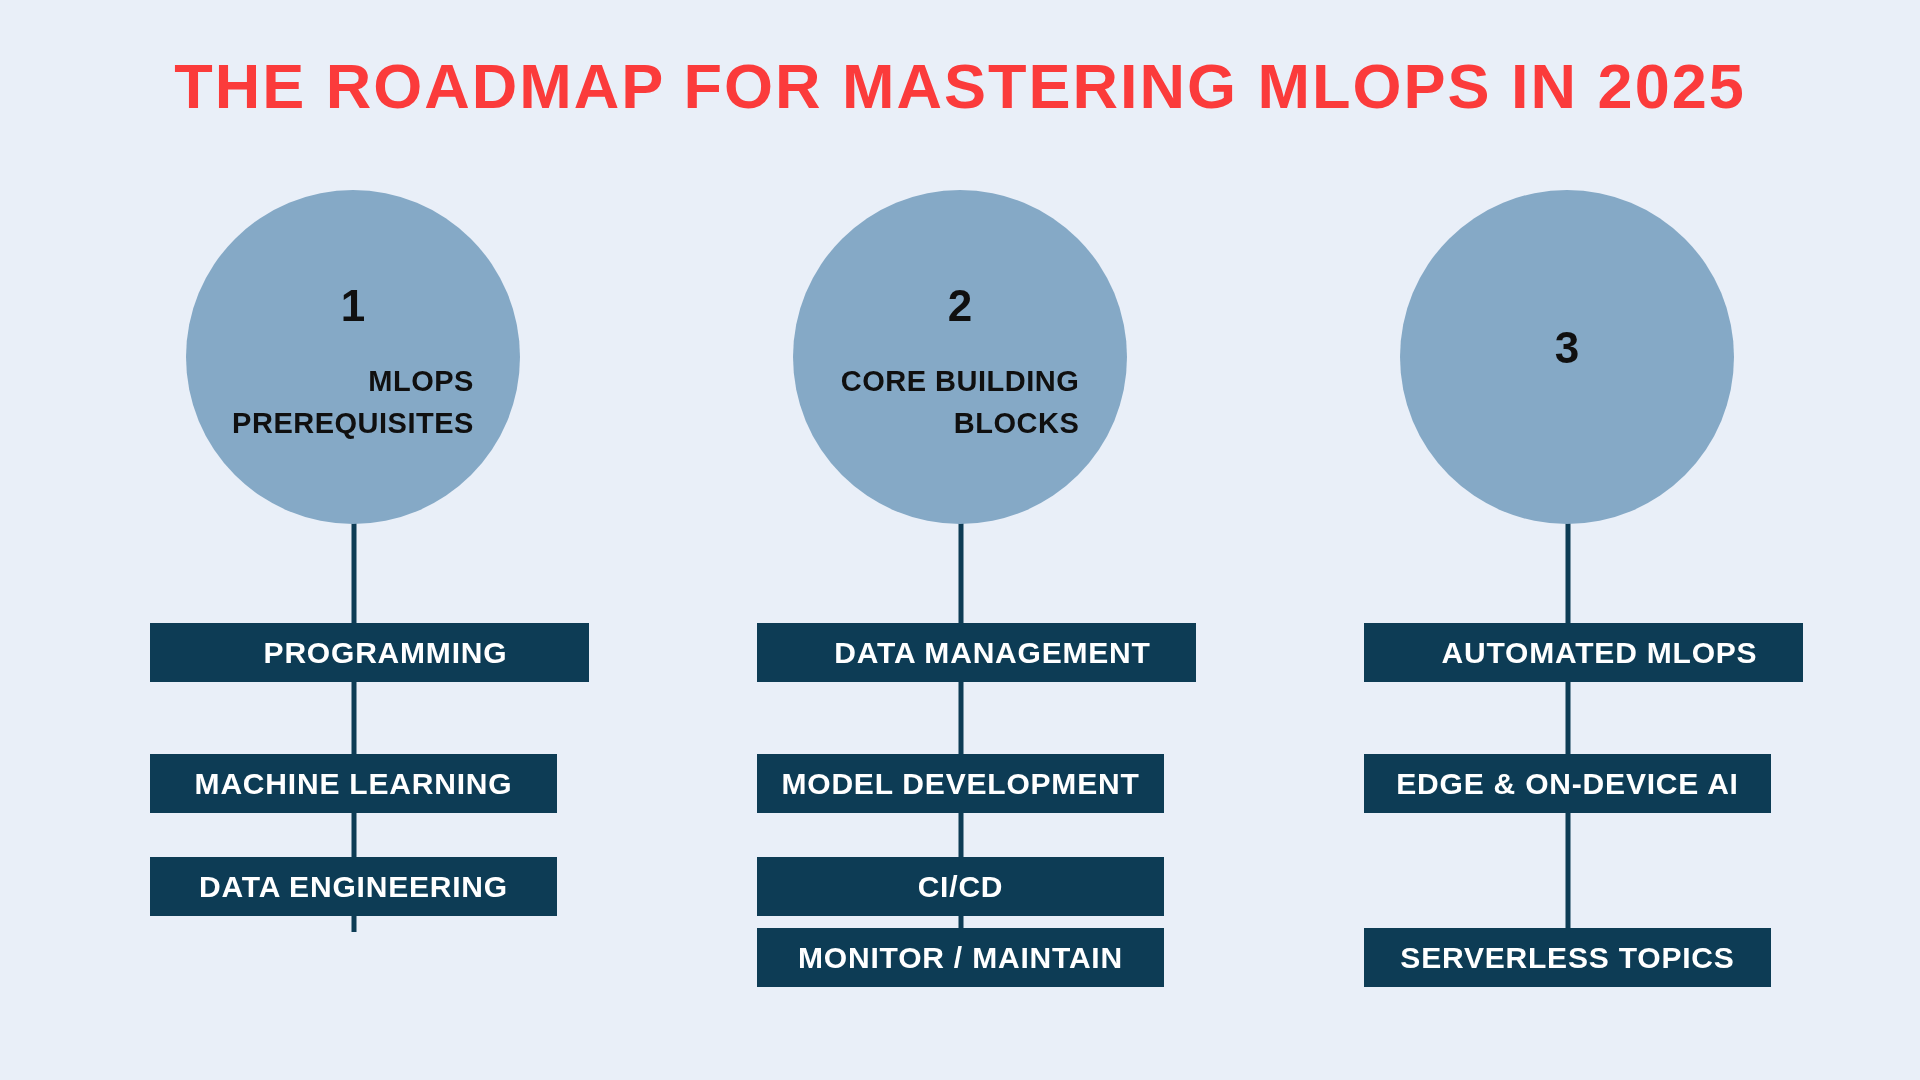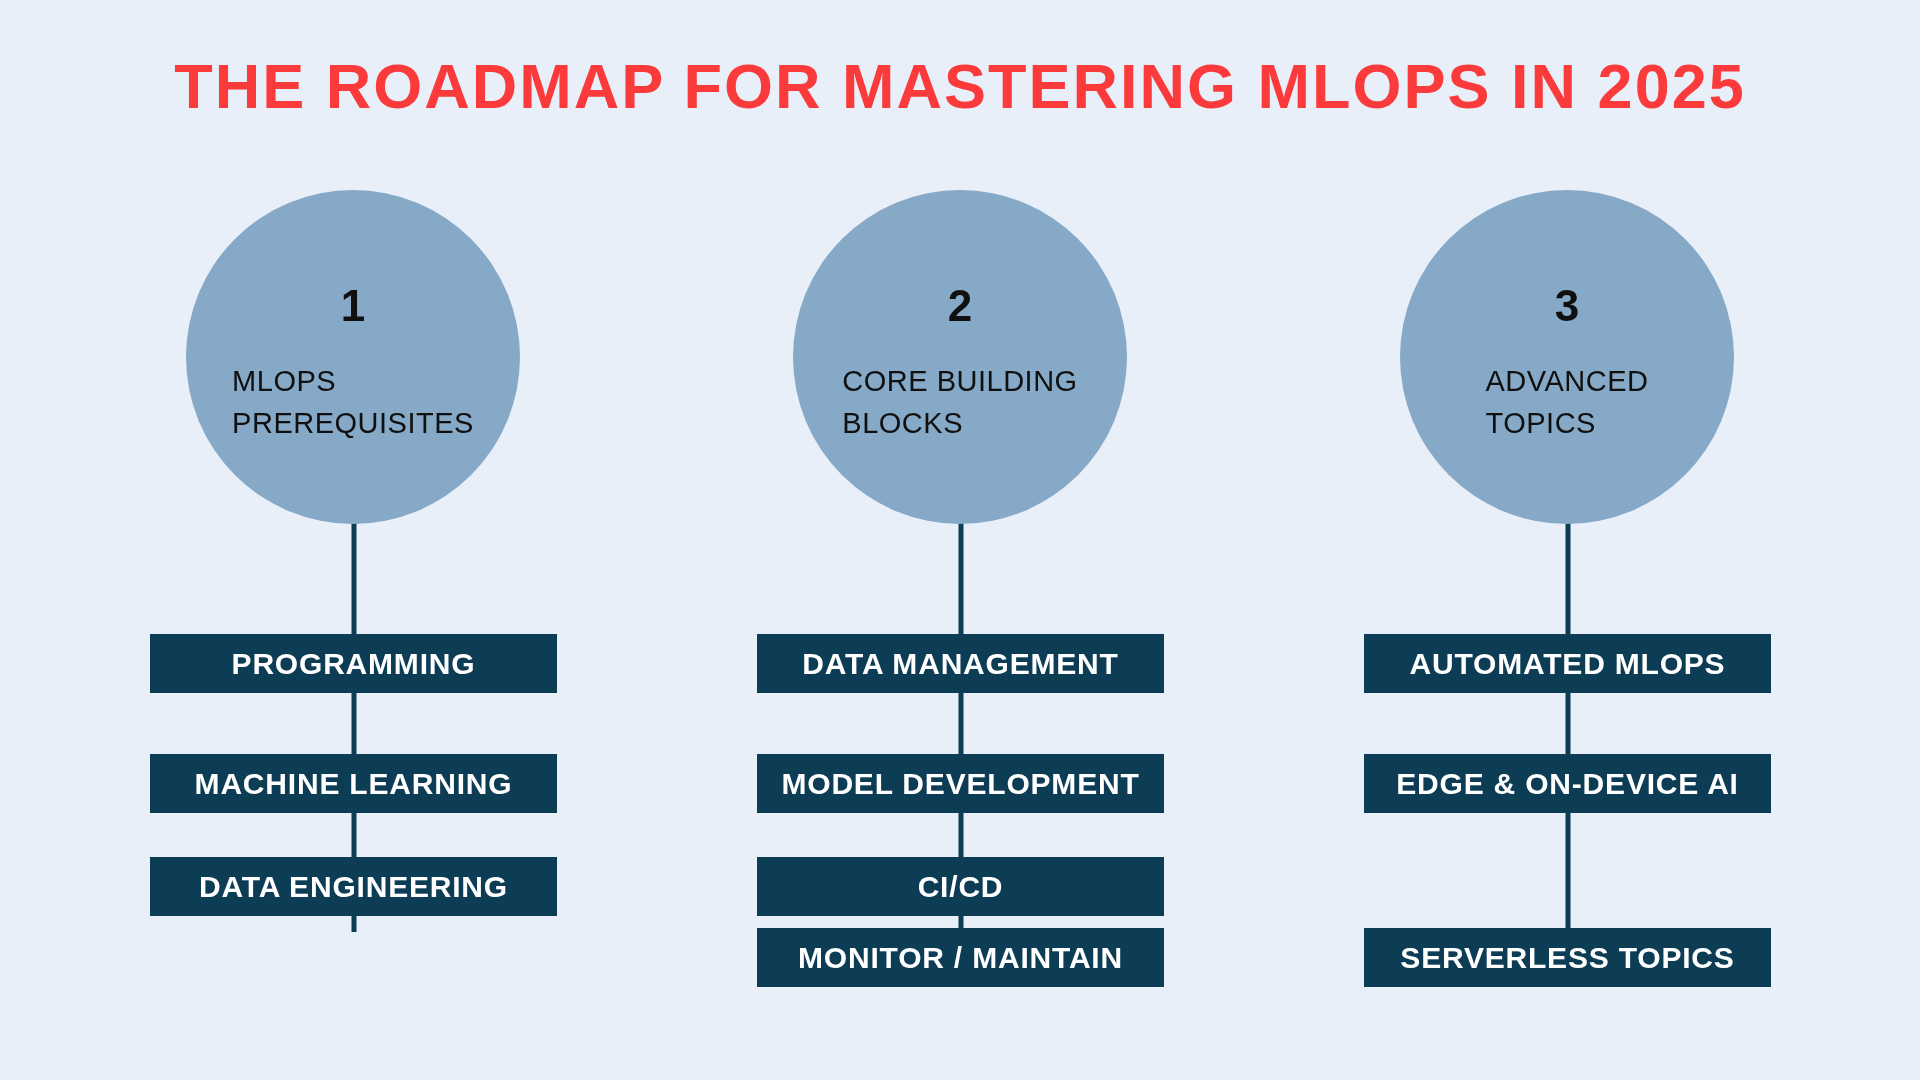--- a/index.html
+++ b/index.html
@@ -65,23 +65,23 @@
   .num {
     font-size: 44px;
     font-weight: 700;
     color: #101010;
     margin-top: 14px;
     margin-bottom: 32px;
     line-height: 1;
   }
   .label {
     font-size: 29px;
-    font-weight: 400;
+    font-weight: 700;
     color: #101010;
-    text-align: left;
+    text-align: right;
     line-height: 1.45;
     white-space: pre-line;
     letter-spacing: 0.5px;
   }
   .box {
     position: absolute;
     left: 0;
     width: 407px;
     height: 59px;
     background: #0d3c55;
@@ -90,21 +90,21 @@
     align-items: center;
     justify-content: center;
   }
   .box span {
     color: #ffffff;
     font-size: 30px;
     font-weight: 700;
     letter-spacing: 0.8px;
     white-space: nowrap;
   }
-  .r0 { top: 444px; }
+  .r0 { top: 433px; padding-left: 32px; }
   .r1 { top: 564px; align-items: center; }
   .r2 { top: 667px; }
   .r3 { top: 738px; }
 </style>
 </head>
 <body>
 
 <div class="canvas">
 
   <h1 class="title">THE ROADMAP FOR MASTERING MLOPS IN 2025</h1>
@@ -145,22 +145,20 @@
     </div>
     <div class="box r2">
       <span>CI/CD</span>
     </div>
   </div>
 
   <div class="column col-3">
     <div class="connector"></div>
     <div class="circle">
       <div class="num">3</div>
-      <div class="label">ADVANCED
-TOPICS</div>
     </div>
     <div class="box r0">
       <span>AUTOMATED MLOPS</span>
     </div>
     <div class="box r1">
       <span>EDGE &amp; ON-DEVICE AI</span>
     </div>
     <div class="box r3">
       <span>SERVERLESS TOPICS</span>
     </div>

